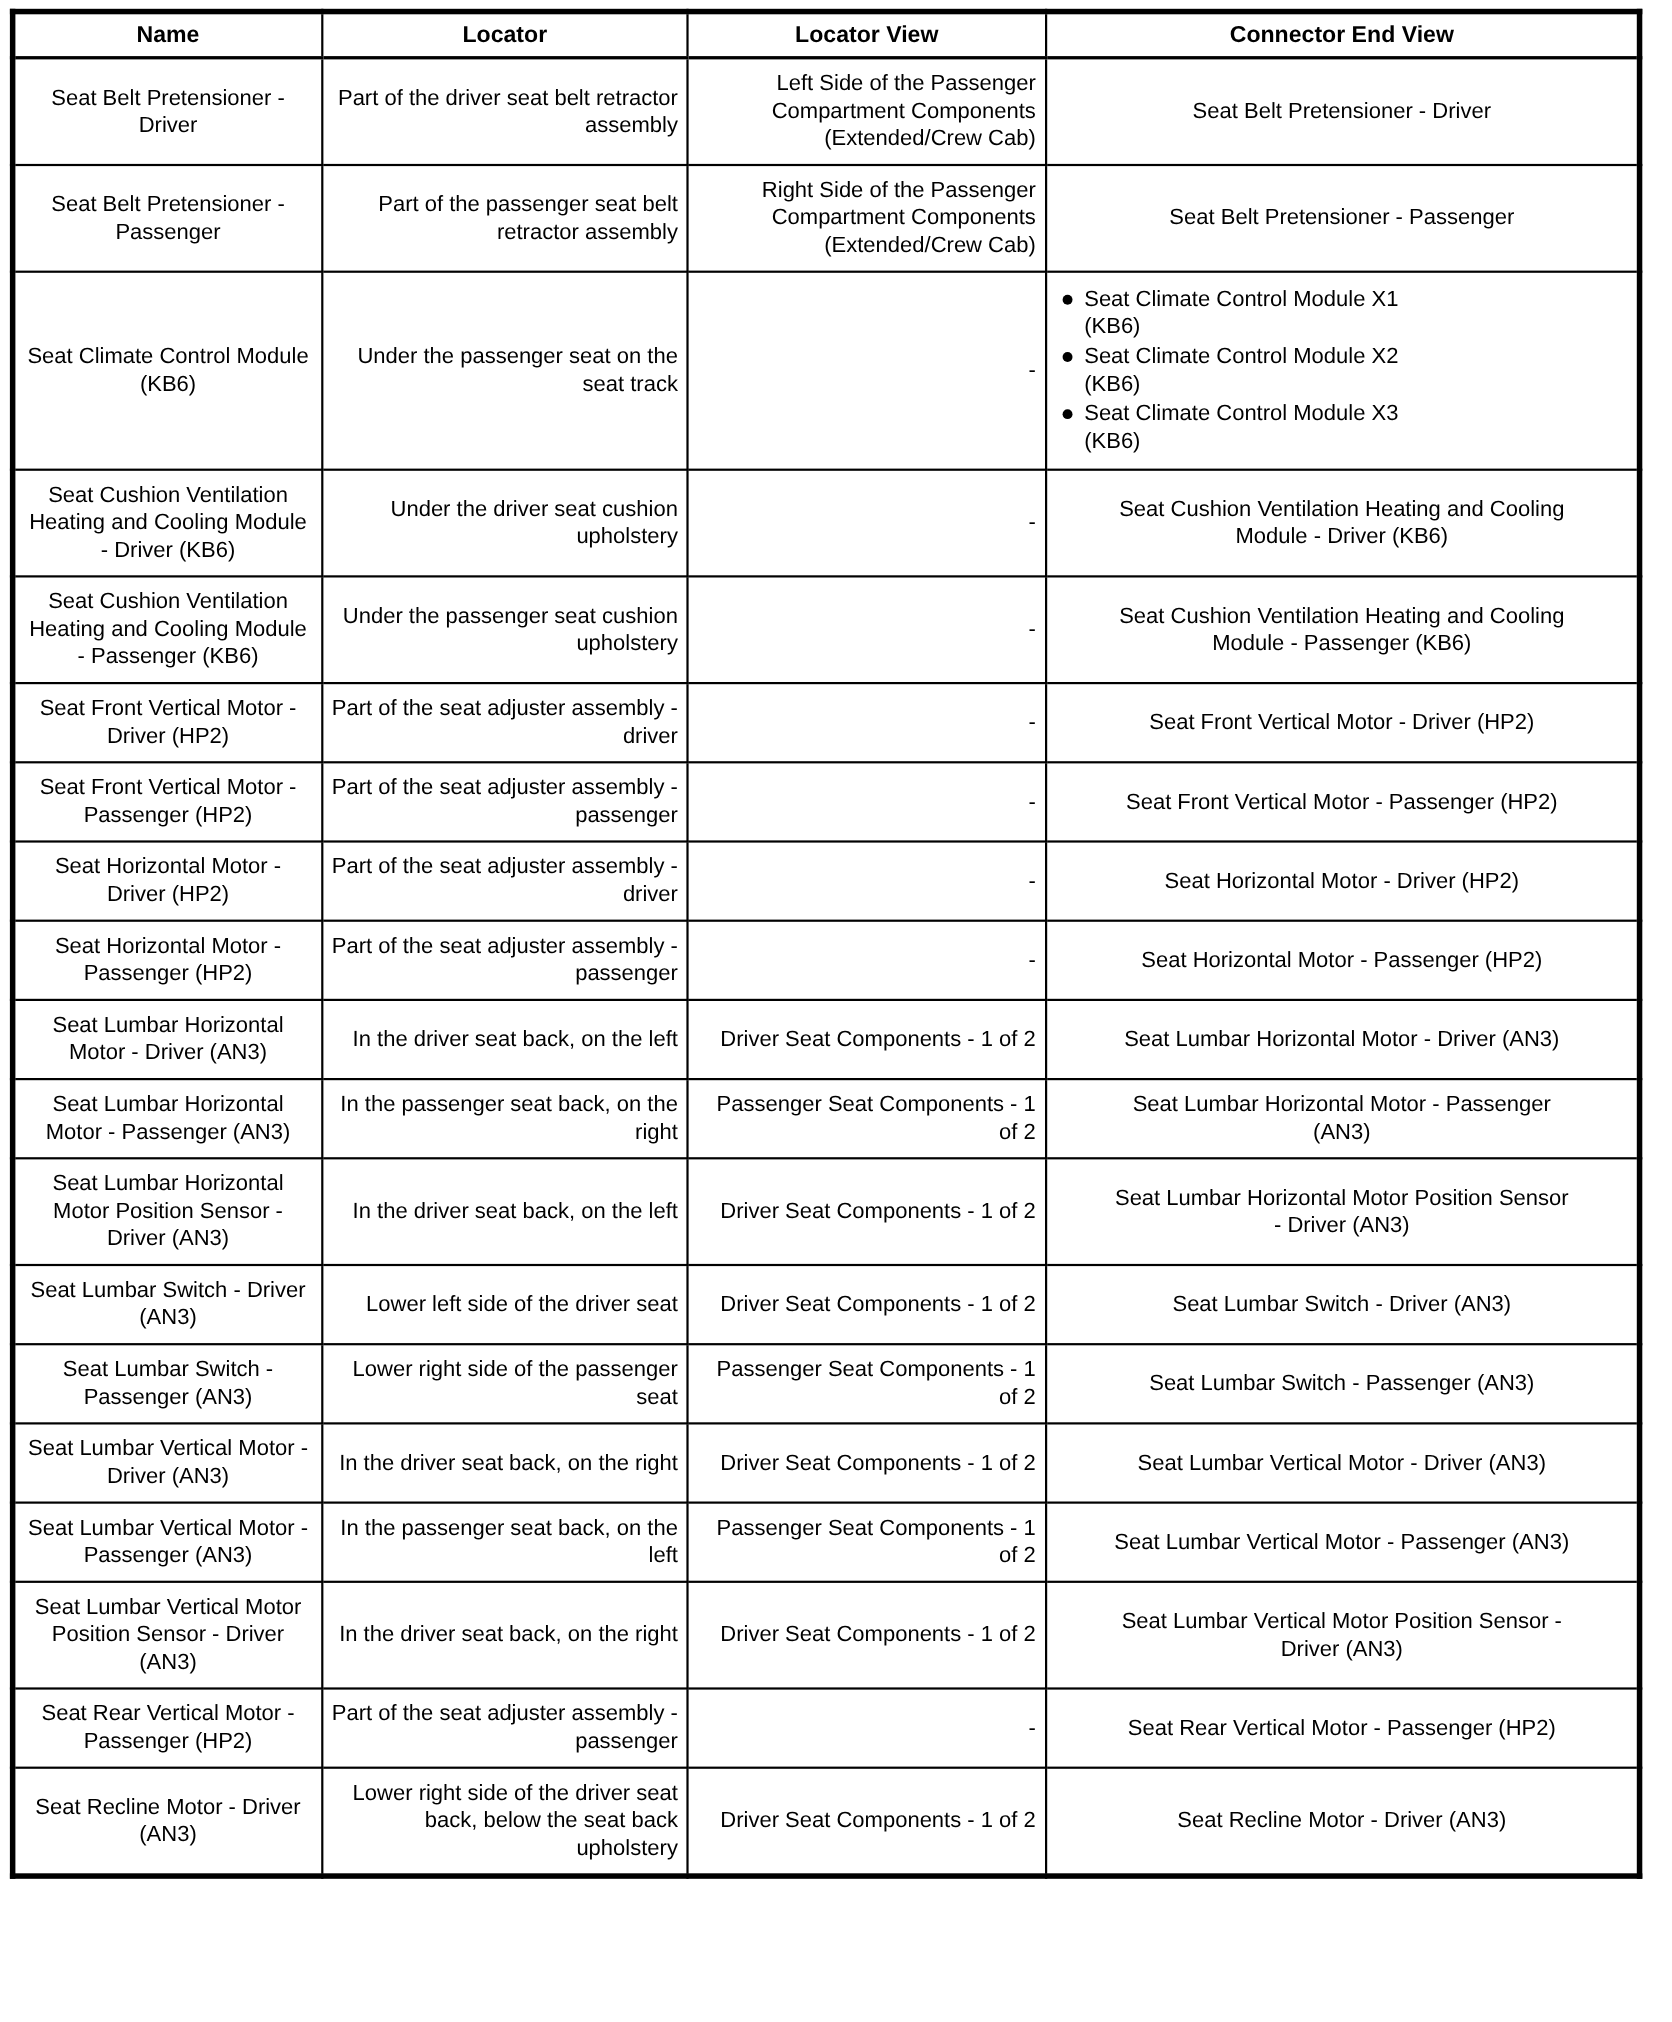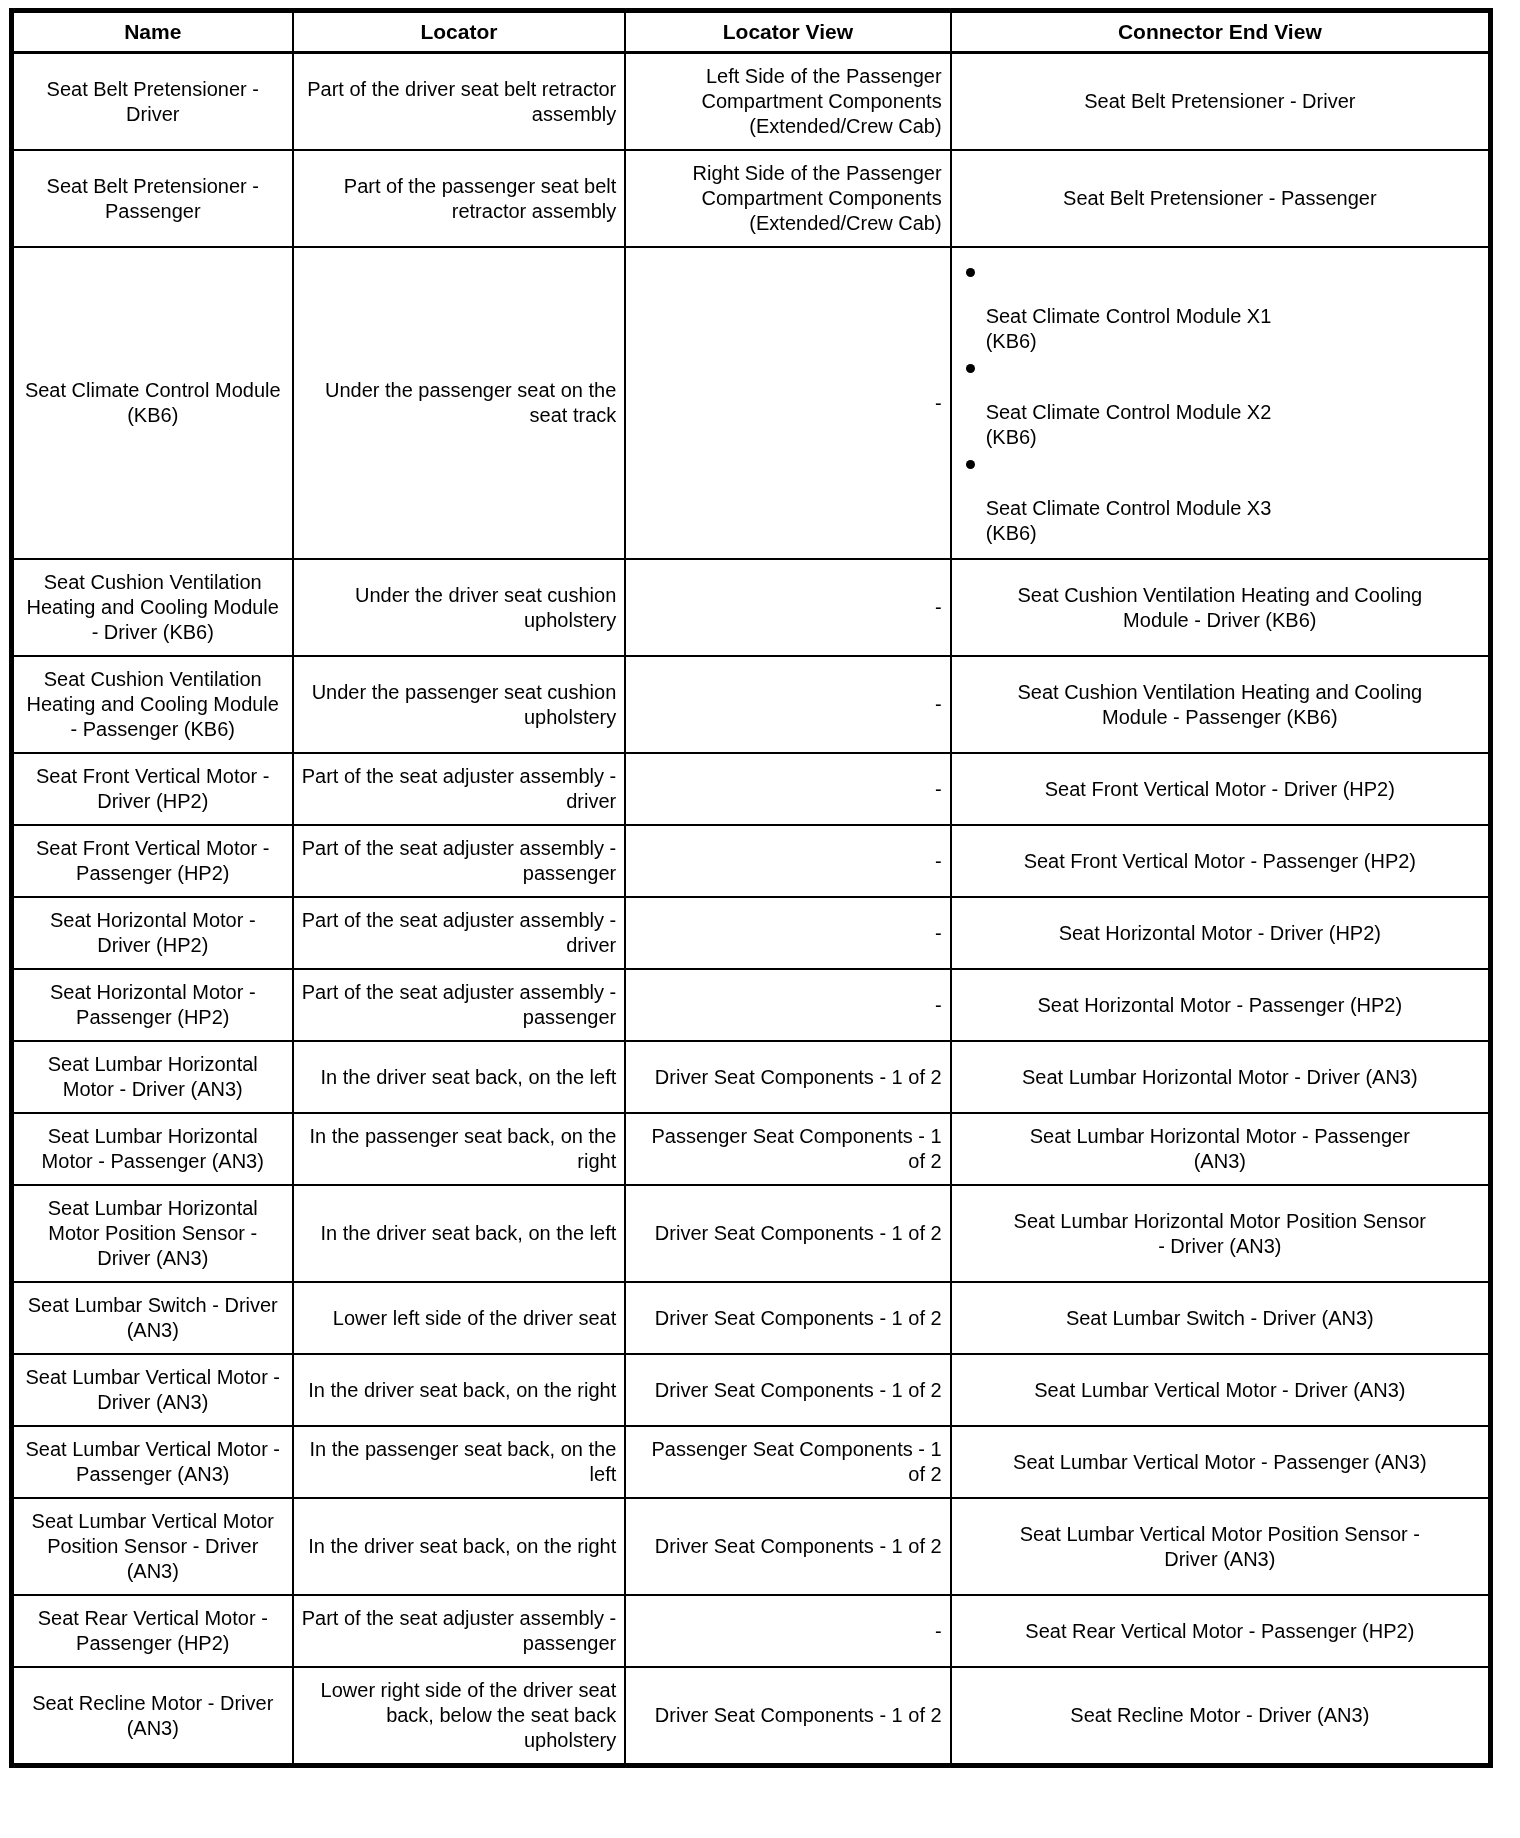--- a/index.html
+++ b/index.html
@@ -62,21 +62,20 @@
     flex: 0 0 auto;
     width: 9px;
     height: 9px;
     border-radius: 50%;
     background: #000;
     margin-top: 8px;
   }
   .li-text {
     display: inline-block;
     max-width: 330px;
-    margin-top: 44px;
   }
 </style>
 </head>
 <body>
 
 <div class="page">
   <table class="components-table">
     <colgroup>
       <col style="width:19%">
       <col style="width:22.5%">
@@ -282,20 +281,34 @@
     </td>
     <td class="col-locator">
       <span class="locator-text">Driver Seat Components - 1 of 2</span>
     </td>
     <td class="col-connector">
       <span class="connector-text">Seat Lumbar Switch - Driver (AN3)</span>
     </td>
   </tr>
         <tr>
     <td class="col-name">
+      <span class="name-text">Seat Lumbar Switch - Passenger (AN3)</span>
+    </td>
+    <td class="col-location">
+      <span class="location-text">Lower right side of the passenger seat</span>
+    </td>
+    <td class="col-locator">
+      <span class="locator-text">Passenger Seat Components - 1 of 2</span>
+    </td>
+    <td class="col-connector">
+      <span class="connector-text">Seat Lumbar Switch - Passenger (AN3)</span>
+    </td>
+  </tr>
+        <tr>
+    <td class="col-name">
       <span class="name-text">Seat Lumbar Vertical Motor - Driver (AN3)</span>
     </td>
     <td class="col-location">
       <span class="location-text">In the driver seat back, on the right</span>
     </td>
     <td class="col-locator">
       <span class="locator-text">Driver Seat Components - 1 of 2</span>
     </td>
     <td class="col-connector">
       <span class="connector-text">Seat Lumbar Vertical Motor - Driver (AN3)</span>

